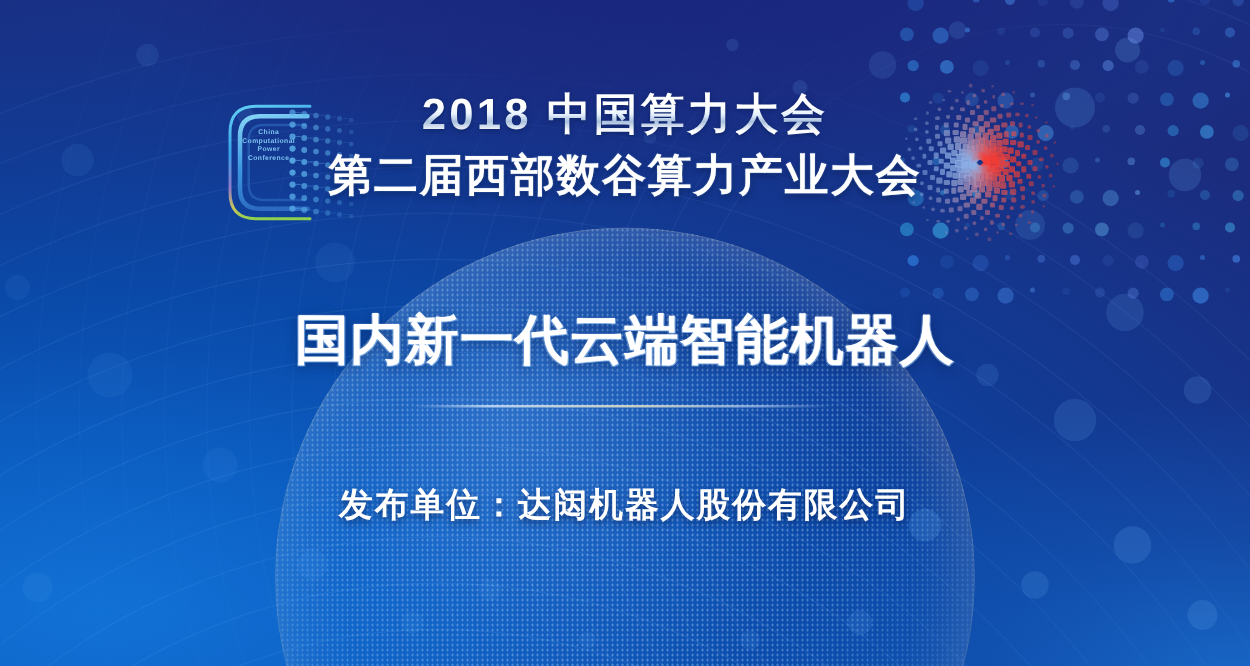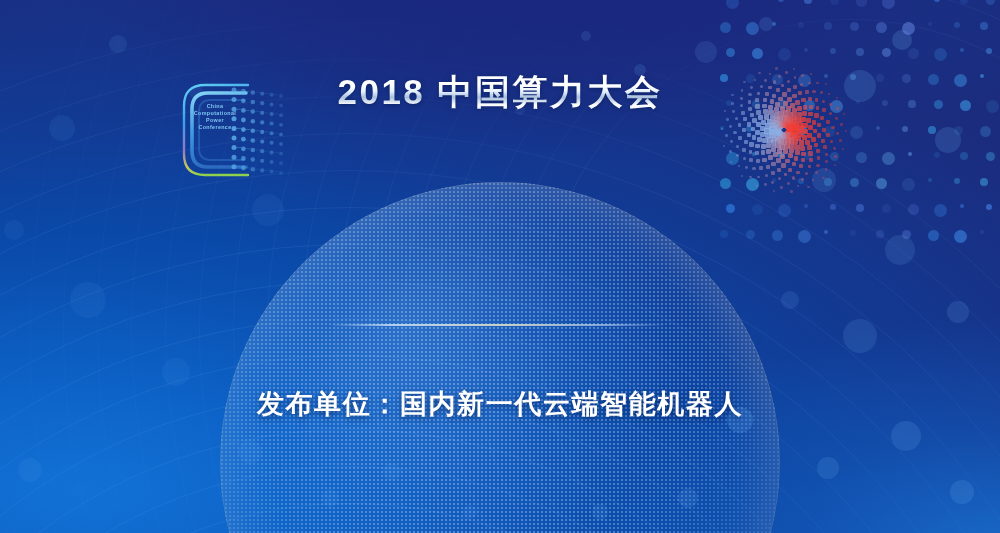--- a/index.html
+++ b/index.html
@@ -837,18 +837,20 @@
           <circle cx="109.0" cy="70.0" r="1.90" fill="#5fb6ef" opacity="0.30"></circle>
           <circle cx="109.0" cy="79.6" r="1.90" fill="#5fb6ef" opacity="0.25"></circle>
           <circle cx="109.0" cy="89.2" r="1.90" fill="#5fb6ef" opacity="0.20"></circle>
           <circle cx="109.0" cy="98.8" r="1.90" fill="#5fb6ef" opacity="0.18"></circle>
         </g>
     </svg>
   </div>
 
   <div class="head-wrap">
     <div class="title-1">2018 中国算力大会</div>
+    <div class="title-2">第二届西部数谷算力产业大会</div>
   </div>
 
-
-  <div class="publisher">发布单位：国内新一代云端智能机器人</div>
+  <div class="headline">国内新一代云端智能机器人</div>
+
+  <div class="publisher">发布单位：达闼机器人股份有限公司</div>
 
 </div>
 
 </body></html>

